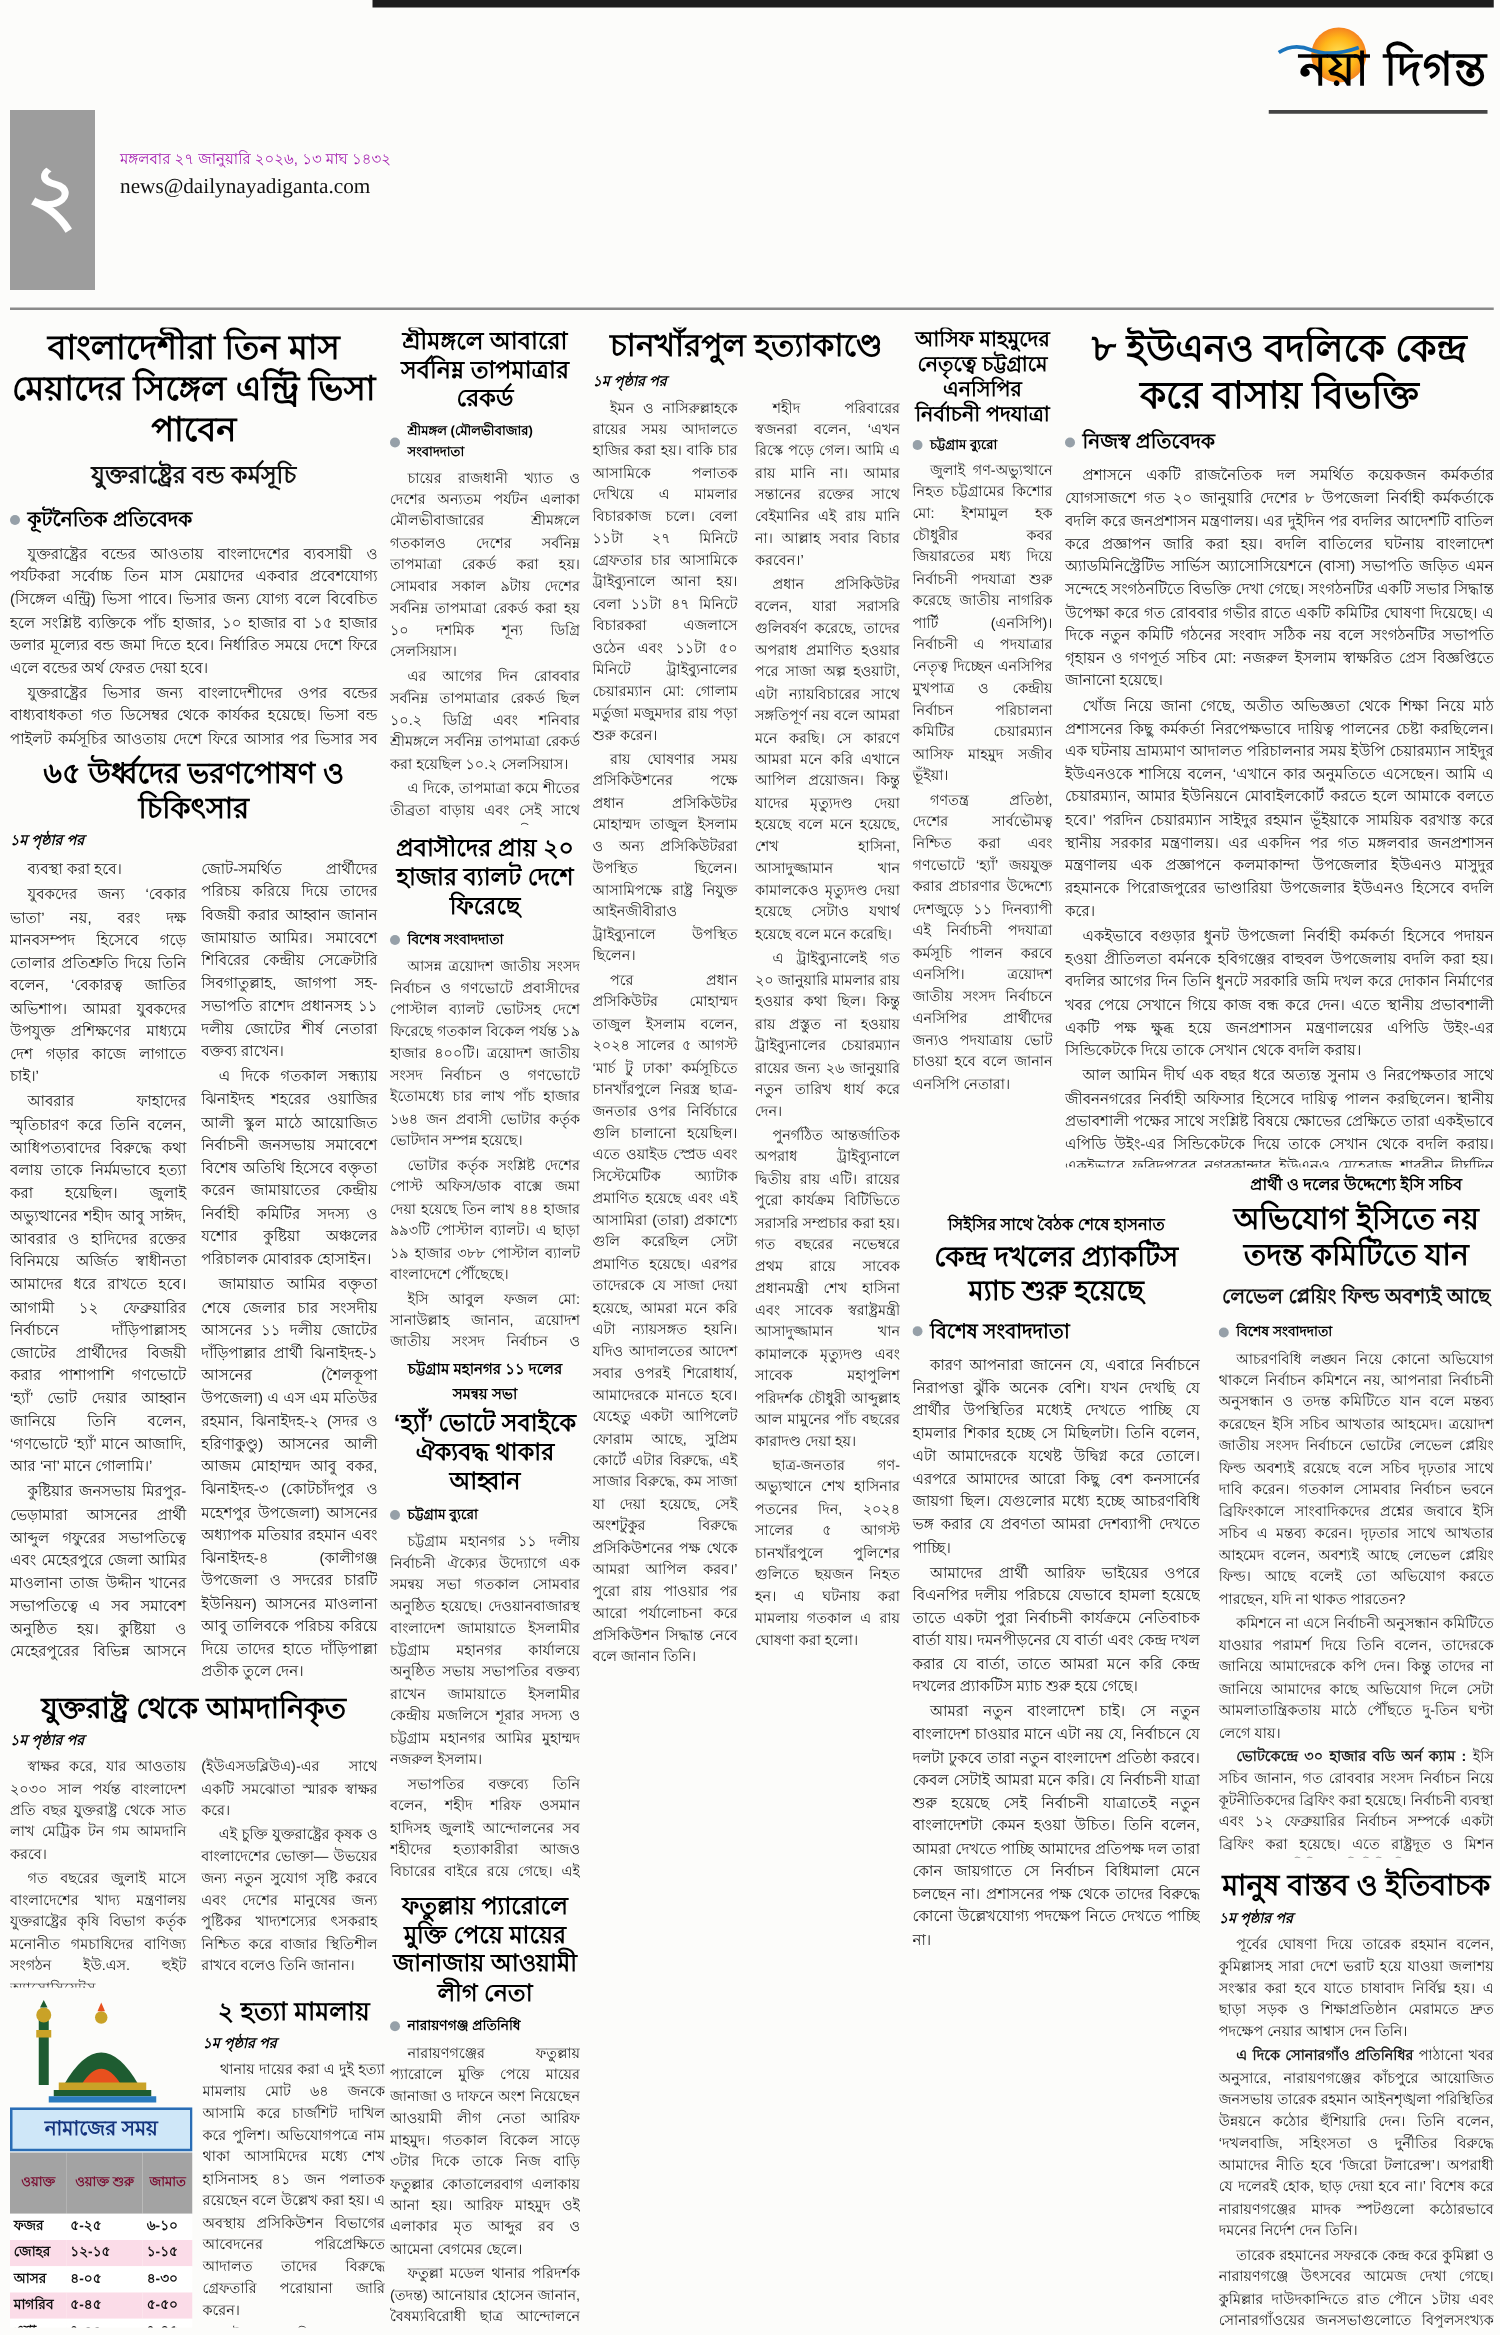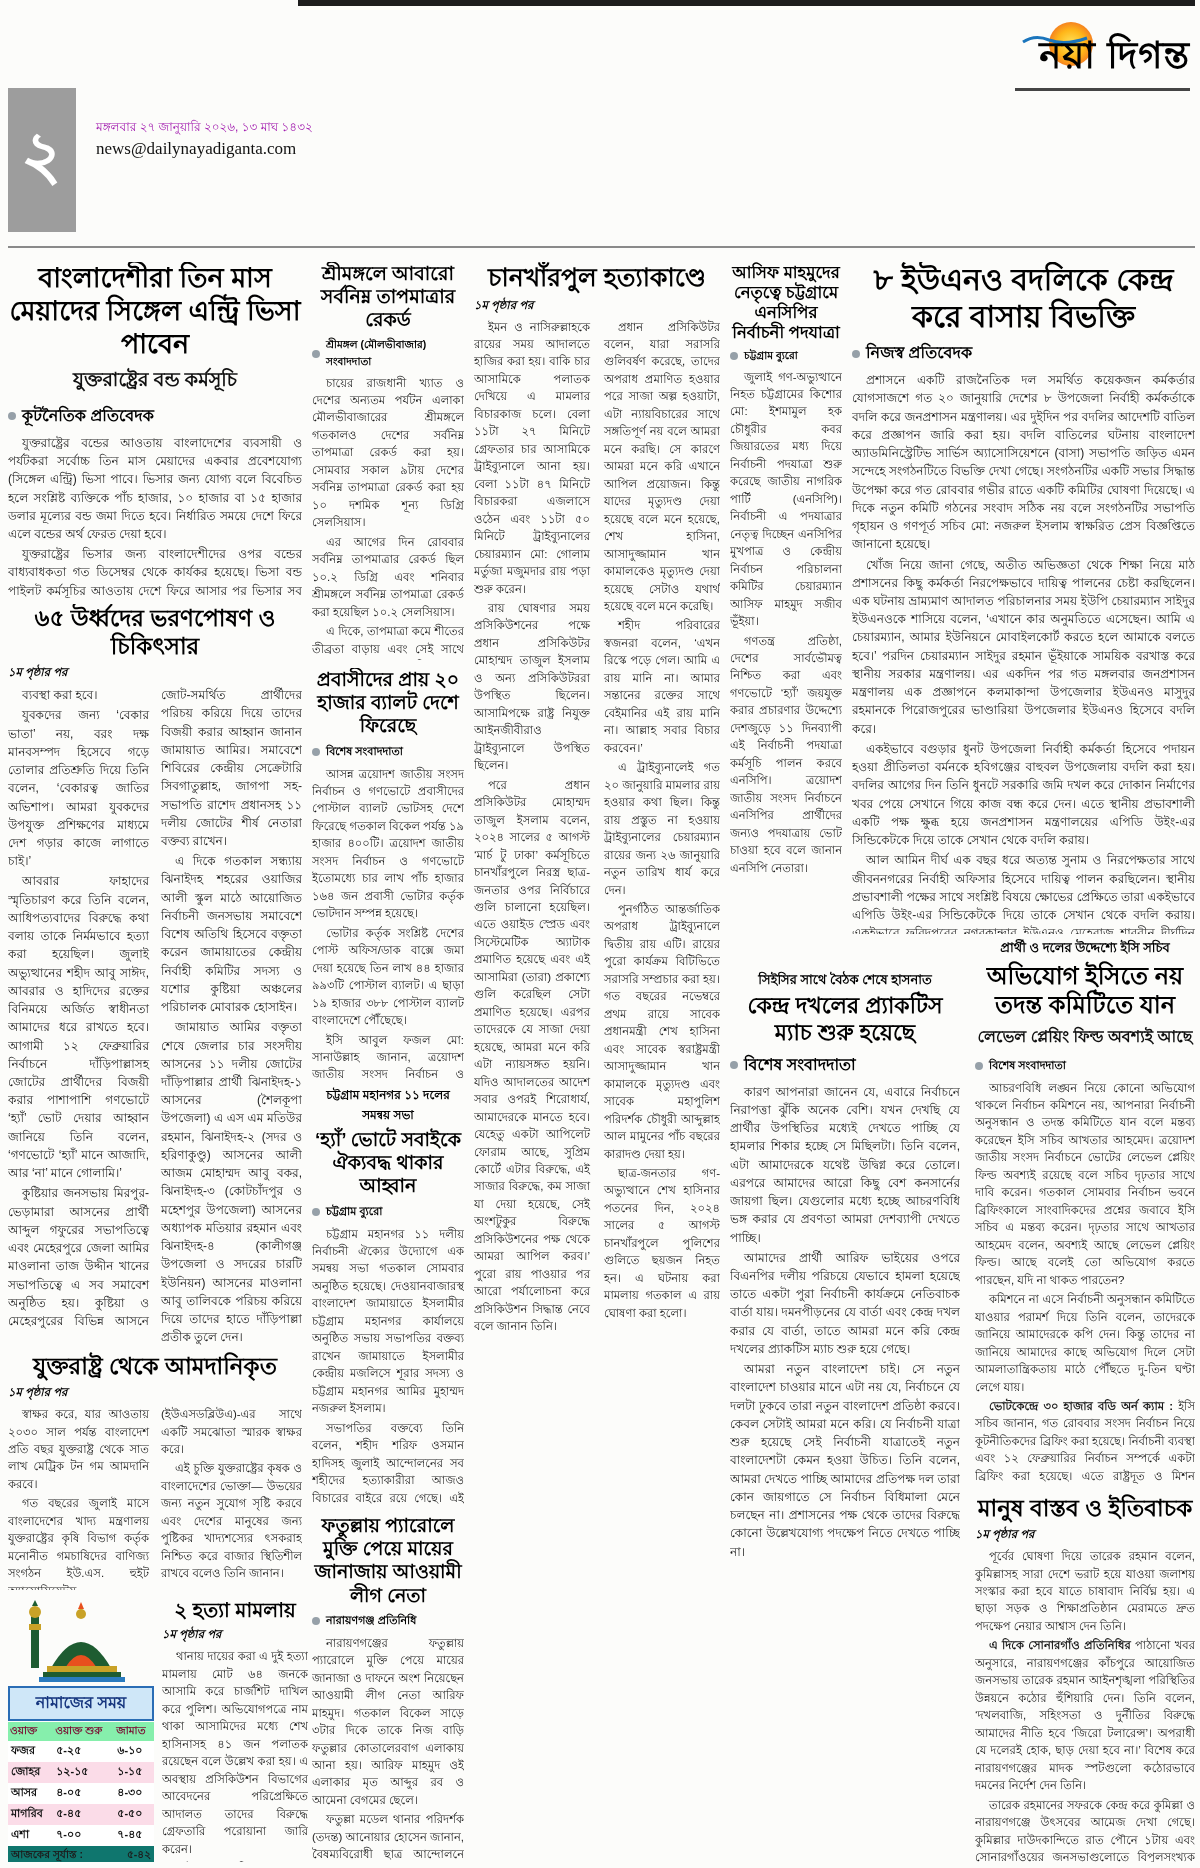--- a/index.html
+++ b/index.html
@@ -31,21 +31,21 @@
   .body{font-size:12px;line-height:1.52;text-align:justify;color:#1b1b1b;}
   .body p{margin:0 0 2px;text-indent:14px;}
   .body p strong{font-weight:bold;}
   .small .body,.small.body{font-size:11.5px;}
   .cols2{column-count:2;column-gap:12px;}
   
   .prayer{font-size:11px;}
   .prayer .title{background:#cfe7f8;border:2px solid #2a6db5;color:#15357e;font-weight:bold;
                  font-size:16px;text-align:center;padding:2px 0;margin-bottom:1px;}
   .ptable{width:100%;border-collapse:collapse;}
-  .ptable th{background:#86efac;color:#7a1033;font-weight:bold;font-size:10.5px;padding:1px 2px;text-align:left;}
+  .ptable th{background:#a3a3a3;color:#7a1033;font-weight:bold;font-size:10.5px;padding:16px 2px;text-align:center;}
   .ptable td{font-size:11px;padding:1px 3px;font-weight:bold;color:#111;}
   .ptable tr:nth-child(even) td{background:#fbdce8;}
   .ptable tr:nth-child(odd) td{background:#fff;}
   .psun{background:#0f766e;font-weight:bold;font-size:10.5px;padding:1px 3px;display:flex;justify-content:space-between;}
   .mosque{display:block;margin:0 auto 2px;}
 </style>
 </head>
 <body>
 
 <div class="page">
@@ -222,22 +222,22 @@
       </div>
   </section>
 
   <section class="mod" style="left:474px;top:262px;width:246px;height:1600px;">
     <h1 class="hl" style="font-size:25px;">চানখাঁরপুল হত্যাকাণ্ডে</h1>
     <div class="cont">১ম পৃষ্ঠার পর</div>
     <div class="body cols2 small" style="column-gap:14px;">
         <p class="para">ইমন ও নাসিরুল্লাহকে রায়ের সময় আদালতে হাজির করা হয়। বাকি চার আসামিকে পলাতক দেখিয়ে এ মামলার বিচারকাজ চলে। বেলা ১১টা ২৭ মিনিটে গ্রেফতার চার আসামিকে ট্রাইব্যুনালে আনা হয়। বেলা ১১টা ৪৭ মিনিটে বিচারকরা এজলাসে ওঠেন এবং ১১টা ৫০ মিনিটে ট্রাইব্যুনালের চেয়ারম্যান মো: গোলাম মর্তুজা মজুমদার রায় পড়া শুরু করেন।</p>
         <p class="para">রায় ঘোষণার সময় প্রসিকিউশনের পক্ষে প্রধান প্রসিকিউটর মোহাম্মদ তাজুল ইসলাম ও অন্য প্রসিকিউটররা উপস্থিত ছিলেন। আসামিপক্ষে রাষ্ট্র নিযুক্ত আইনজীবীরাও ট্রাইব্যুনালে উপস্থিত ছিলেন।</p>
         <p class="para">পরে প্রধান প্রসিকিউটর মোহাম্মদ তাজুল ইসলাম বলেন, ২০২৪ সালের ৫ আগস্ট ‘মার্চ টু ঢাকা’ কর্মসূচিতে চানখাঁরপুলে নিরস্ত্র ছাত্র-জনতার ওপর নির্বিচারে গুলি চালানো হয়েছিল। এতে ওয়াইড স্প্রেড এবং সিস্টেমেটিক অ্যাটাক প্রমাণিত হয়েছে এবং এই আসামিরা (তারা) প্রকাশ্যে গুলি করেছিল সেটা প্রমাণিত হয়েছে। এরপর তাদেরকে যে সাজা দেয়া হয়েছে, আমরা মনে করি এটা ন্যায়সঙ্গত হয়নি। যদিও আদালতের আদেশ সবার ওপরই শিরোধার্য, আমাদেরকে মানতে হবে। যেহেতু একটা আপিলেট ফোরাম আছে, সুপ্রিম কোর্টে এটার বিরুদ্ধে, এই সাজার বিরুদ্ধে, কম সাজা যা দেয়া হয়েছে, সেই অংশটুকুর বিরুদ্ধে প্রসিকিউশনের পক্ষ থেকে আমরা আপিল করব।’ পুরো রায় পাওয়ার পর আরো পর্যালোচনা করে প্রসিকিউশন সিদ্ধান্ত নেবে বলে জানান তিনি।</p>
+        <p class="para">শহীদ পরিবারের স্বজনরা বলেন, ‘এখন রিস্কে পড়ে গেল। আমি এ রায় মানি না। আমার সন্তানের রক্তের সাথে বেইমানির এই রায় মানি না। আল্লাহ সবার বিচার করবেন।’</p>
         <p class="para">প্রধান প্রসিকিউটর বলেন, যারা সরাসরি গুলিবর্ষণ করেছে, তাদের অপরাধ প্রমাণিত হওয়ার পরে সাজা অল্প হওয়াটা, এটা ন্যায়বিচারের সাথে সঙ্গতিপূর্ণ নয় বলে আমরা মনে করছি। সে কারণে আমরা মনে করি এখানে আপিল প্রয়োজন। কিন্তু যাদের মৃত্যুদণ্ড দেয়া হয়েছে বলে মনে হয়েছে, শেখ হাসিনা, আসাদুজ্জামান খান কামালকেও মৃত্যুদণ্ড দেয়া হয়েছে সেটাও যথার্থ হয়েছে বলে মনে করেছি।</p>
-        <p class="para">শহীদ পরিবারের স্বজনরা বলেন, ‘এখন রিস্কে পড়ে গেল। আমি এ রায় মানি না। আমার সন্তানের রক্তের সাথে বেইমানির এই রায় মানি না। আল্লাহ সবার বিচার করবেন।’</p>
         <p class="para">এ ট্রাইব্যুনালেই গত ২০ জানুয়ারি মামলার রায় হওয়ার কথা ছিল। কিন্তু রায় প্রস্তুত না হওয়ায় ট্রাইব্যুনালের চেয়ারম্যান রায়ের জন্য ২৬ জানুয়ারি নতুন তারিখ ধার্য করে দেন।</p>
         <p class="para">পুনর্গঠিত আন্তর্জাতিক অপরাধ ট্রাইব্যুনালে দ্বিতীয় রায় এটি। রায়ের পুরো কার্যক্রম বিটিভিতে সরাসরি সম্প্রচার করা হয়। গত বছরের নভেম্বরে প্রথম রায়ে সাবেক প্রধানমন্ত্রী শেখ হাসিনা এবং সাবেক স্বরাষ্ট্রমন্ত্রী আসাদুজ্জামান খান কামালকে মৃত্যুদণ্ড এবং সাবেক মহাপুলিশ পরিদর্শক চৌধুরী আব্দুল্লাহ আল মামুনের পাঁচ বছরের কারাদণ্ড দেয়া হয়।</p>
         <p class="para">ছাত্র-জনতার গণ-অভ্যুত্থানে শেখ হাসিনার পতনের দিন, ২০২৪ সালের ৫ আগস্ট চানখাঁরপুলে পুলিশের গুলিতে ছয়জন নিহত হন। এ ঘটনায় করা মামলায় গতকাল এ রায় ঘোষণা করা হলো।</p>
       </div>
   </section>
 
   <section class="mod" style="left:730px;top:262px;width:112px;height:700px;">
     <h2 class="hl" style="font-size:16.5px;">আসিফ মাহমুদের নেতৃত্বে চট্টগ্রামে এনসিপির নির্বাচনী পদযাত্রা</h2>
     <div class="byline" style="font-size:10.5px;">
       <span class="dot"></span>

